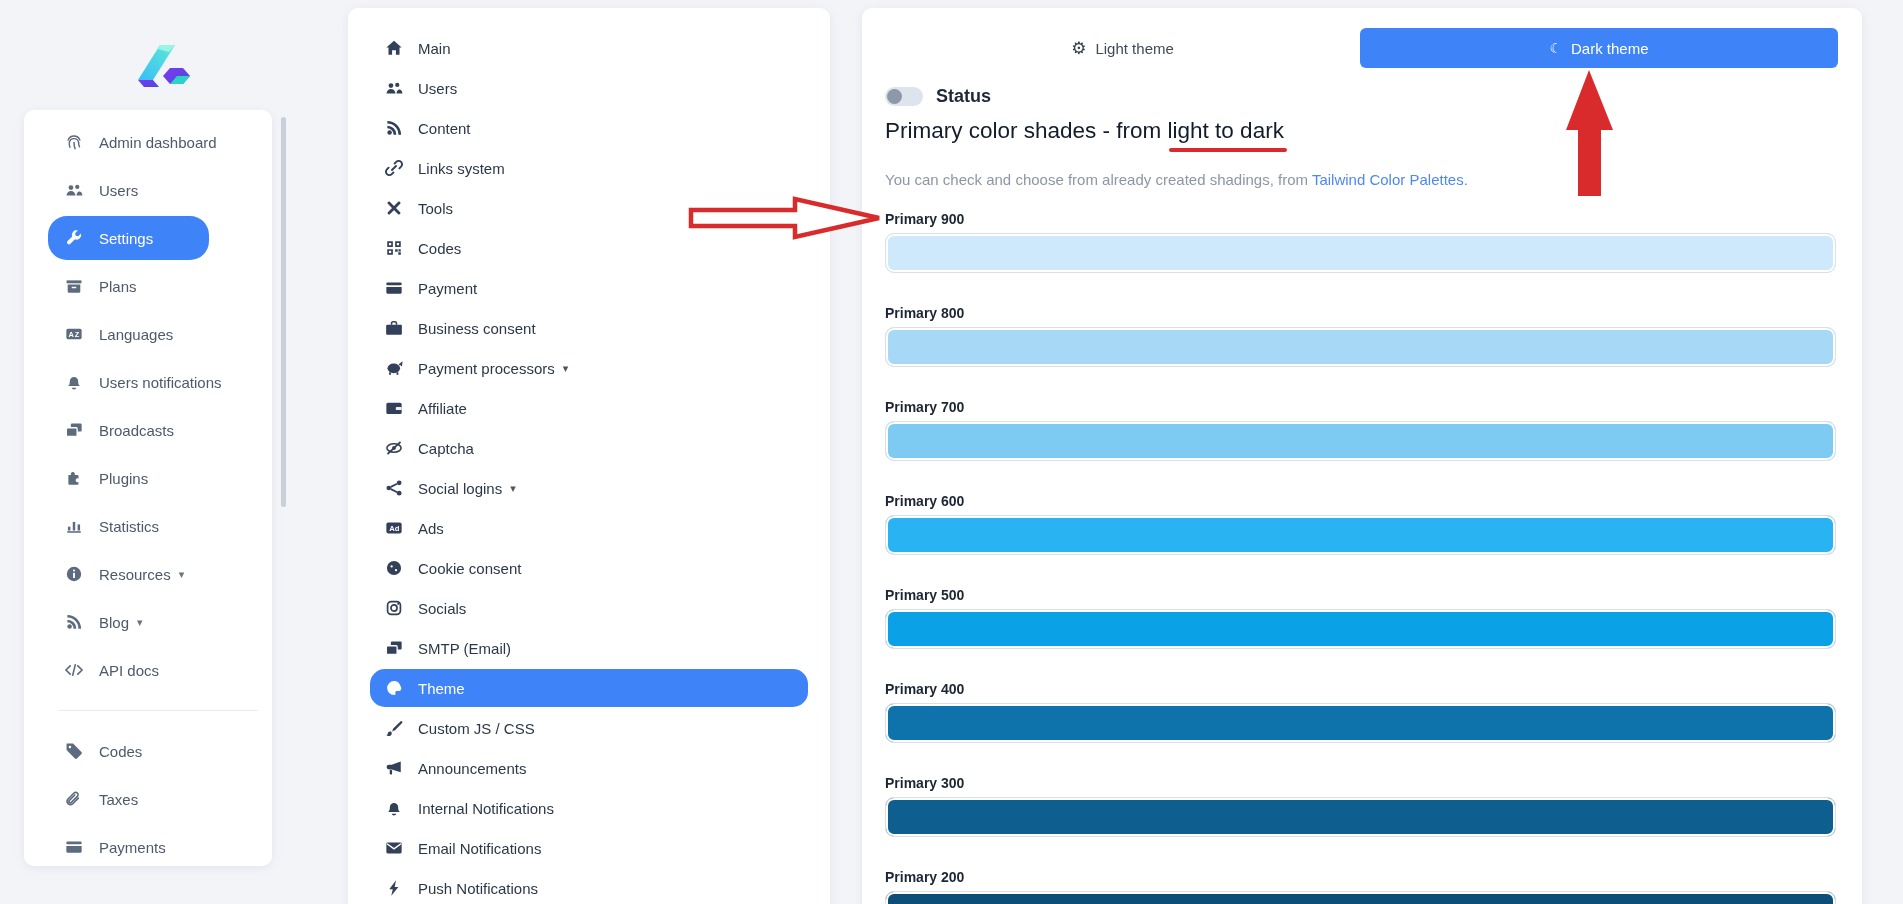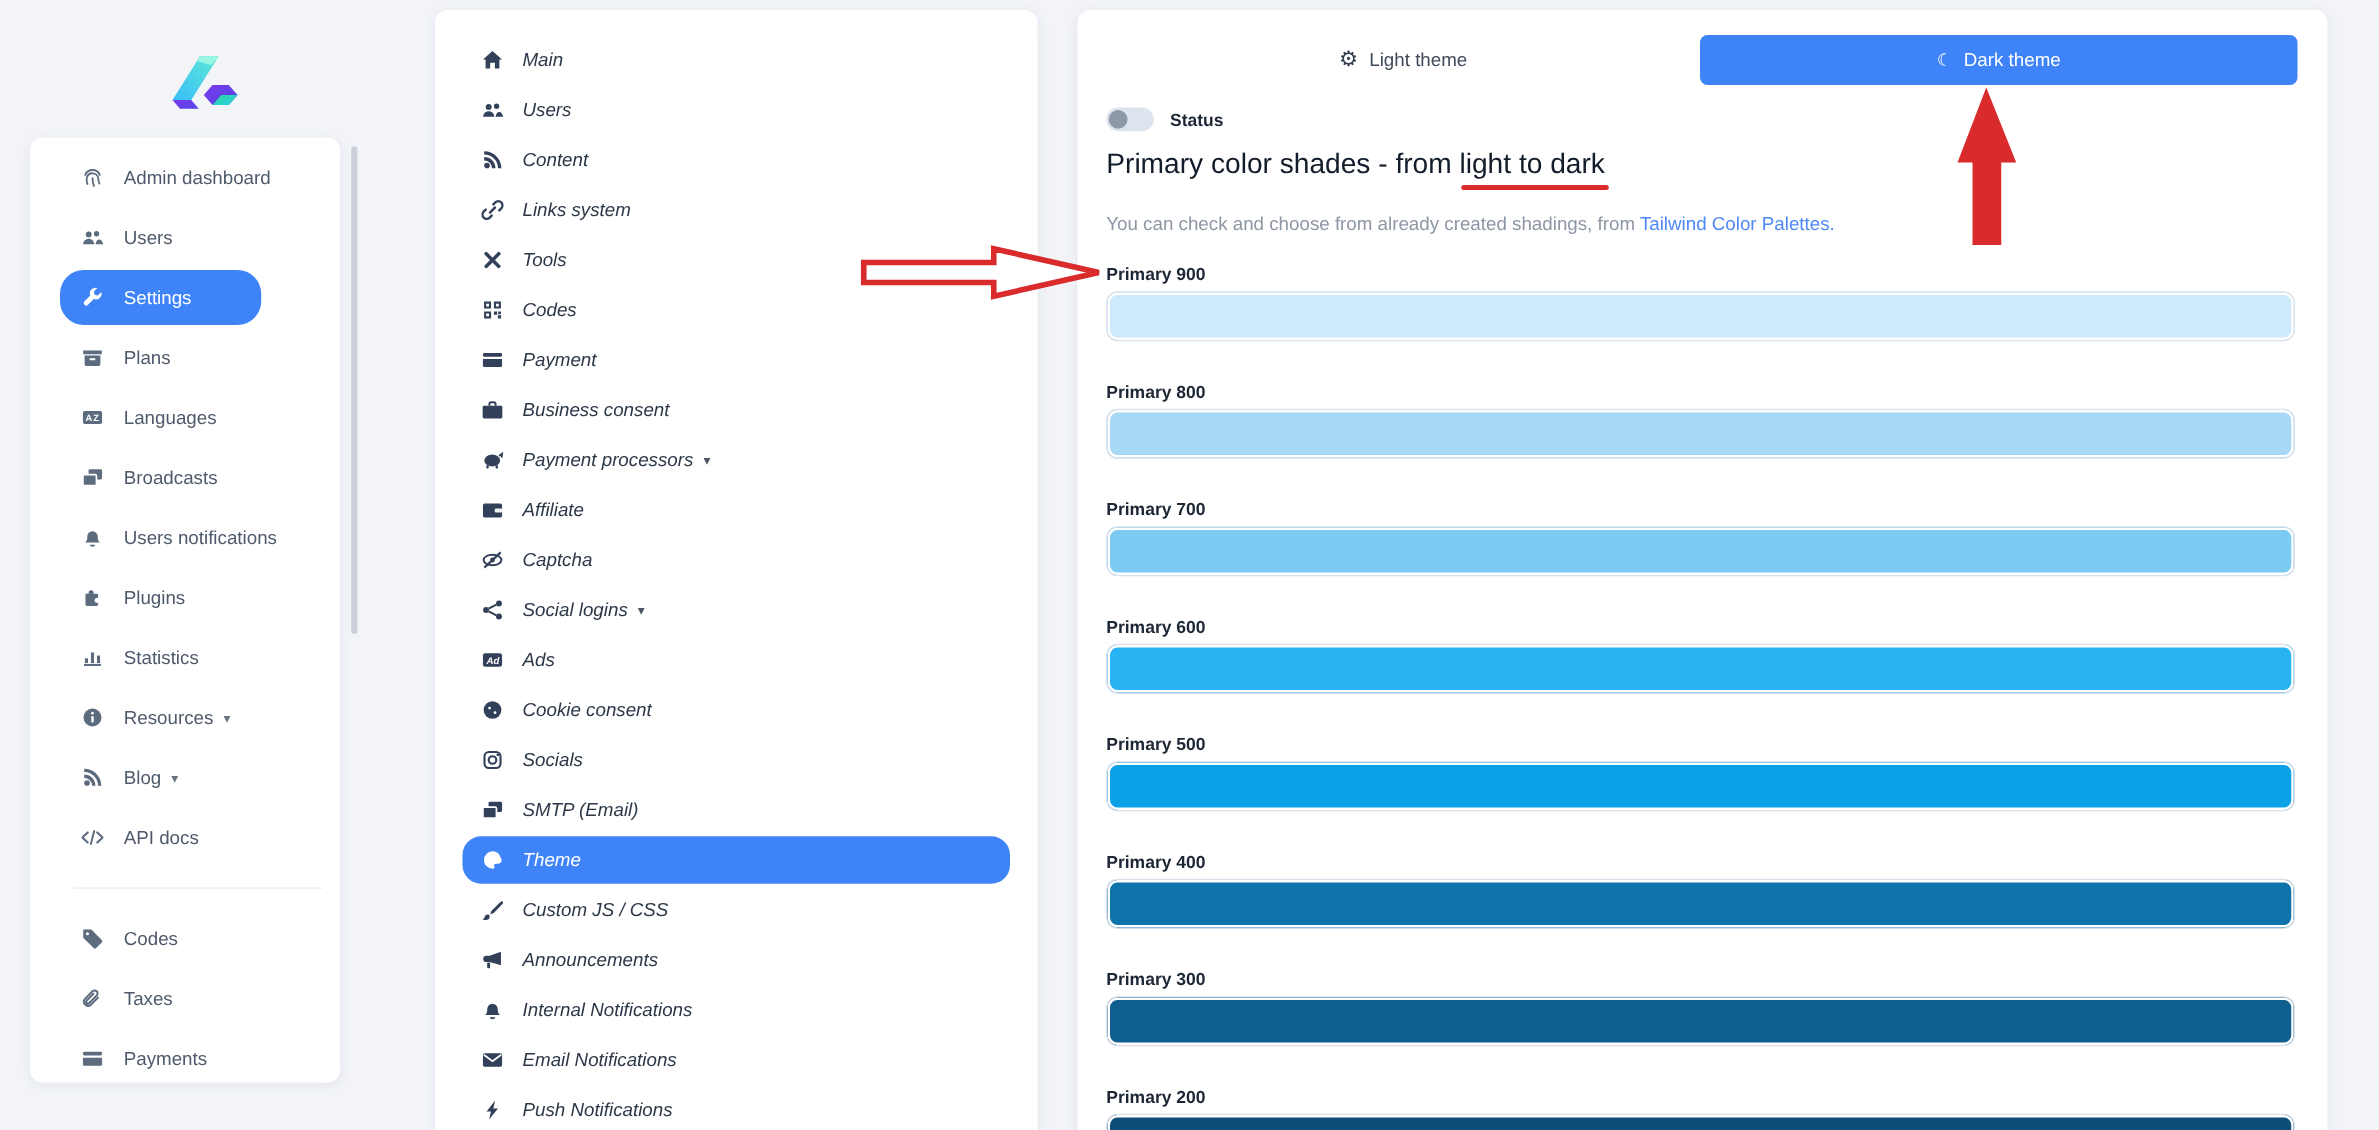--- a/index.html
+++ b/index.html
@@ -24,21 +24,21 @@
                       border-radius:19px; color:#fff; }
   .side-item.active .ic { color:#fff; }
   .side-divider { border-top:1px solid #e8ecf1; margin:16px 14px 16px 34px; }
   .caret { margin-left:8px; font-size:11px; opacity:.85; }
   .left-scrollbar { position:absolute; left:281px; top:117px; width:5px; height:390px;
                     background:#c9d0da; border-radius:3px; }
 
   
   .mid-card { left:348px; top:8px; width:482px; height:932px; padding-top:20px; }
   .mid-item { height:40px; display:flex; align-items:center; padding-left:36px;
-              color:#2c3848; font-size:15px; cursor:pointer; white-space:nowrap;font-style:italic; }
+              color:#2c3848; font-size:15px; cursor:pointer; white-space:nowrap; }
   .mid-item .ic { width:20px; height:20px; margin-right:14px; color:#33405a;
                   display:inline-flex; align-items:center; justify-content:center; flex:0 0 20px; }
   .mid-item.active { height:38px; margin:1px 22px; padding-left:14px;
                      border-radius:15px; color:#fff; }
   .mid-item.active .ic { color:#fff; }
 
   
   .main-card { left:862px; top:8px; width:1000px; height:932px; }
   .light-theme-btn { position:absolute; left:23px; top:20px; width:475px; height:40px;
                      display:flex; align-items:center; justify-content:center;
@@ -47,21 +47,21 @@
   .dark-theme-btn { position:absolute; left:498px; top:20px; width:478px; height:40px;
                     border:none; border-radius:6px; color:#fff; font-size:15px;
                     display:flex; align-items:center; justify-content:center; cursor:pointer;
                     font-family:inherit; }
   .dark-theme-btn .moon { font-size:14px; margin-right:9px; }
 
   .status-row { position:absolute; left:23px; top:78px; display:flex; align-items:center; }
   .toggle { width:38px; height:19px; border-radius:10px; background:#dde4ee; position:relative; cursor:pointer; }
   .toggle .knob { position:absolute; left:2px; top:2px; width:15px; height:15px;
                   border-radius:50%; background:#8d98a9; }
-  .status-label { margin-left:13px; font-size:14px; font-weight:bold; color:#1f2838; }
+  .status-label { margin-left:13px; font-size:18px; font-weight:bold; color:#1f2838; }
 
   .page-heading { position:absolute; left:23px; top:110px; font-size:22.5px;
                   font-weight:normal; color:#131c2b; }
   .underlined { position:relative; }
   .underlined::after { content:''; position:absolute; left:1px; right:-3px; bottom:-9px;
                        height:4.5px; border-radius:2px; background:var(--annot-red,#d92b2b); }
   .page-desc { position:absolute; left:23px; top:163px; font-size:15px; color:#8d96a5; }
   .page-desc a { color:#4e87f6; text-decoration:none; cursor:pointer; }
 
   .shades { position:absolute; left:23px; top:203px; width:951px; }
@@ -145,33 +145,33 @@
           <rect x="1.2" y="3.4" width="13.6" height="9.2" rx="1.4"></rect>
           <text x="3" y="10.7" font-size="6.6" font-weight="bold" fill="#fff">A</text>
           <text x="8.6" y="10.7" font-size="6.6" font-weight="bold" fill="#fff">Z</text>
         </svg>
       </span>
       <span>Languages</span>
     </div>
     <div class="side-item">
       <span class="ic">
         <svg viewBox="0 0 16 16" width="18" height="18" fill="currentColor">
+          <path d="M13.2 11.6H2.8c1-.9 1.5-1.9 1.5-4.3a3.7 3.7 0 0 1 7.4 0c0 2.4.5 3.4 1.5 4.3ZM8 14.6c1 0 1.8-.6 2-1.4H6c.2.8 1 1.4 2 1.4Z"></path>
+        </svg>
+      </span>
+      <span>Users notifications</span>
+    </div>
+    <div class="side-item">
+      <span class="ic">
+        <svg viewBox="0 0 16 16" width="18" height="18" fill="currentColor">
           <rect x="5.2" y="2.2" width="9.6" height="7.2" rx="1"></rect>
           <rect x="1.2" y="6" width="9.6" height="7.8" rx="1" stroke="#fff" stroke-width="1.2"></rect>
         </svg>
       </span>
       <span>Broadcasts</span>
-    </div>
-    <div class="side-item">
-      <span class="ic">
-        <svg viewBox="0 0 16 16" width="18" height="18" fill="currentColor">
-          <path d="M13.2 11.6H2.8c1-.9 1.5-1.9 1.5-4.3a3.7 3.7 0 0 1 7.4 0c0 2.4.5 3.4 1.5 4.3ZM8 14.6c1 0 1.8-.6 2-1.4H6c.2.8 1 1.4 2 1.4Z"></path>
-        </svg>
-      </span>
-      <span>Users notifications</span>
     </div>
     <div class="side-item">
       <span class="ic">
         <svg viewBox="0 0 16 16" width="18" height="18" fill="currentColor">
           <path d="M3 5.4h2.4a1.8 1.8 0 1 1 3.2 0H11a1 1 0 0 1 1 1v2a1.8 1.8 0 1 0 0 3.3v1.3a1 1 0 0 1-1 1H4a1 1 0 0 1-1-1Z"></path>
         </svg>
       </span>
       <span>Plugins</span>
     </div>
     <div class="side-item">

